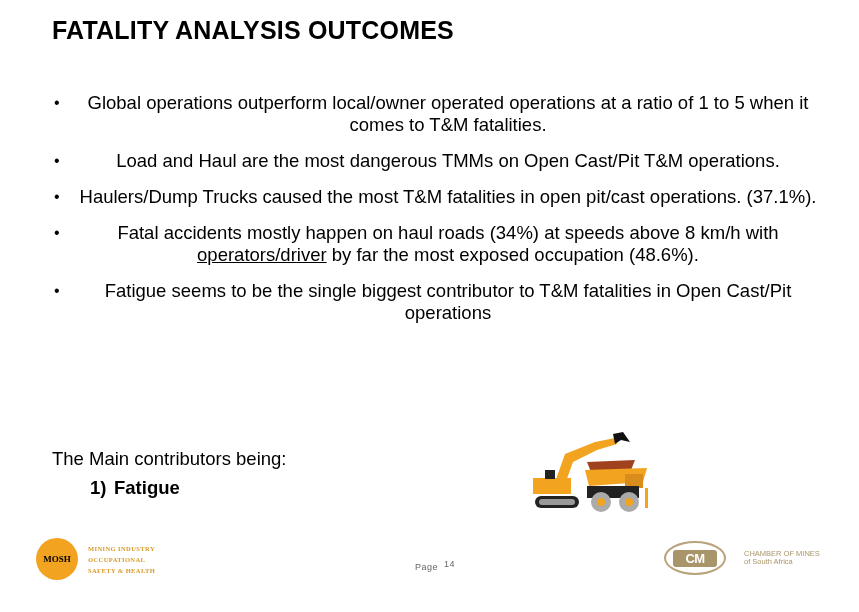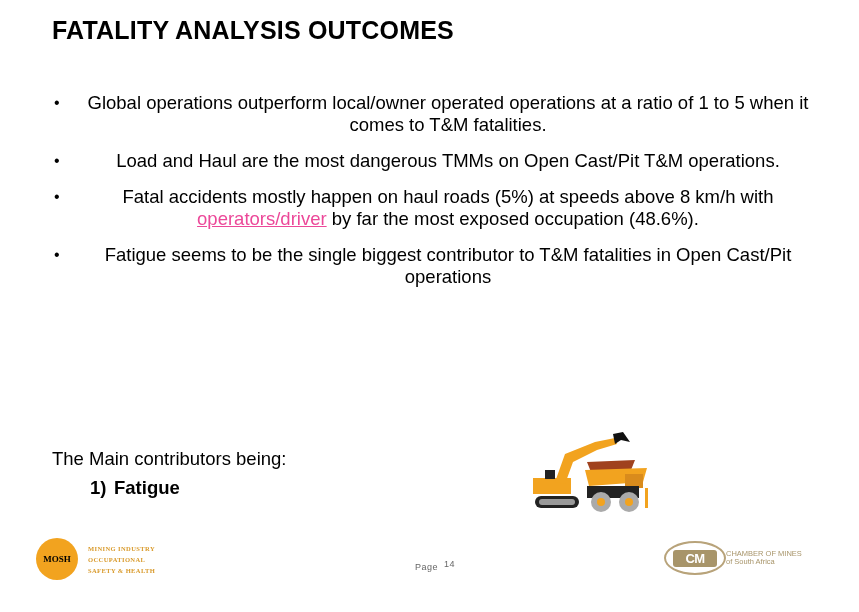--- a/index.html
+++ b/index.html
@@ -2,44 +2,45 @@
 <html><head>
 <meta charset="utf-8">
 <style>
   html, body { margin:0; padding:0; background:#ffffff; }
   body { width:859px; height:612px; position:relative; overflow:hidden;
          font-family:"Liberation Sans", sans-serif; color:#000; }
   .title { position:absolute; left:52px; top:16px; font-size:25px; font-weight:bold; letter-spacing:0.2px; }
   .bullets { position:absolute; left:52px; top:92px; width:770px; margin:0; padding:0; list-style:none; }
   .bullet { position:relative; padding-left:22px; font-size:18.5px; line-height:22px; margin-bottom:14px;text-align:center; }
   .bullet::before { content:"•"; position:absolute; left:2px; top:0; font-size:16px; }
-  .red-link { color:#ec4899; text-decoration:underline; }
+  .red-link { color:#000000; text-decoration:underline; }
   .contrib { position:absolute; left:52px; top:444px; font-size:18.5px; line-height:29px; }
   .contrib .item { font-weight:bold; padding-left:38px; }
   .contrib .num { display:inline-block; width:24px; }
   .mosh { position:absolute; left:36px; top:538px; display:flex; align-items:center;font-family:Liberation Serif, serif; }
   .mosh-circle { width:42px; height:42px; border-radius:50%; background:#f2a31f; display:flex; align-items:center; justify-content:center; font-size:9px; font-weight:bold; color:#000; }
   .mosh-text { margin-left:10px; font-size:6.5px; line-height:11px; color:#d99a2b; font-weight:bold; letter-spacing:0.4px; }
   .page { position:absolute; left:415px; top:562px; font-size:9px; color:#666; letter-spacing:0.5px; }
   .page .pnum { margin-left:6px; position:relative; top:-3px; }
   .com { position:absolute; left:664px; top:541px; display:flex; align-items:center; }
   .com-oval { width:58px; height:30px; border:2px solid #b8a37a; border-radius:50%; display:flex; align-items:center; justify-content:center; }
   .com-mark { background:#a8956a; color:#fff; font-weight:bold; font-size:13px; padding:1px 12px; border-radius:3px; letter-spacing:-0.5px; }
-  .com-text { margin-left:0; font-size:7.5px; line-height:8px; color:#a8956a; }
+  .com-text { margin-left:18px; font-size:7.5px; line-height:8px; color:#a8956a; }
   .machine { position:absolute; left:525px; top:432px; }
 </style>
 </head>
 <body>
 
 <div class="title">FATALITY ANALYSIS OUTCOMES</div>
 
 <ul class="bullets">
   <li class="bullet">Global operations outperform local/owner operated operations at a ratio of 1 to 5 when it comes to T&amp;M fatalities.</li>
   <li class="bullet">Load and Haul are the most dangerous TMMs on Open Cast/Pit T&amp;M operations.</li>
-  <li class="bullet"><span>Fatal accidents mostly happen on haul roads (5%) at speeds above 8 km/h with </span><a class="red-link">operators/driver</a><span> by far the most exposed occupation (48.6%).</span></li>
+  <li class="bullet">Haulers/Dump Trucks caused the most T&amp;M fatalities in open pit/cast operations. (37.1%).</li>
+  <li class="bullet"><span>Fatal accidents mostly happen on haul roads (34%) at speeds above 8 km/h with </span><a class="red-link">operators/driver</a><span> by far the most exposed occupation (48.6%).</span></li>
   <li class="bullet">Fatigue seems to be the single biggest contributor to T&amp;M fatalities in Open Cast/Pit operations</li>
 </ul>
 
 <div class="contrib">
   <div>The Main contributors being:</div>
   <div class="item"><span class="num">1)</span><span>Fatigue</span></div>
 </div>
 
 <svg class="machine" width="135" height="90" viewBox="0 0 135 90">
   <rect x="10" y="64" width="44" height="12" rx="6" fill="#222"></rect>

